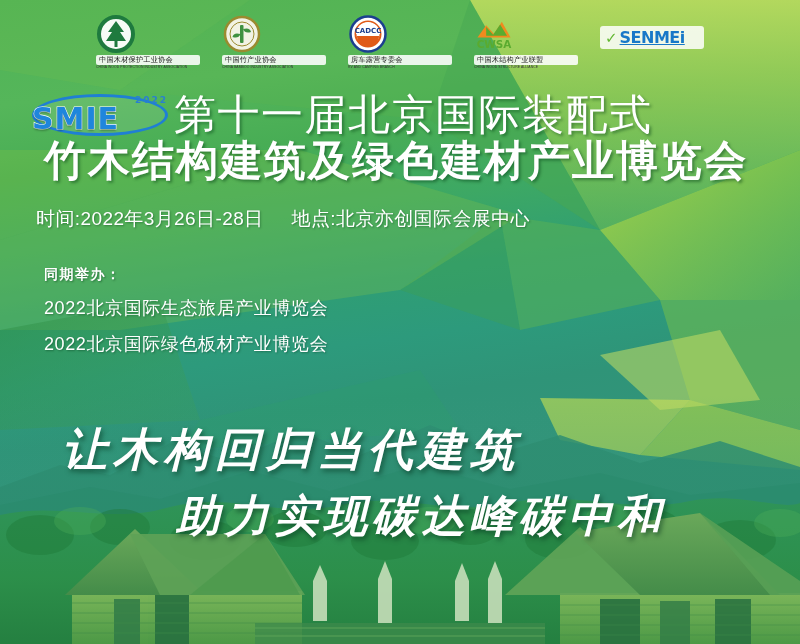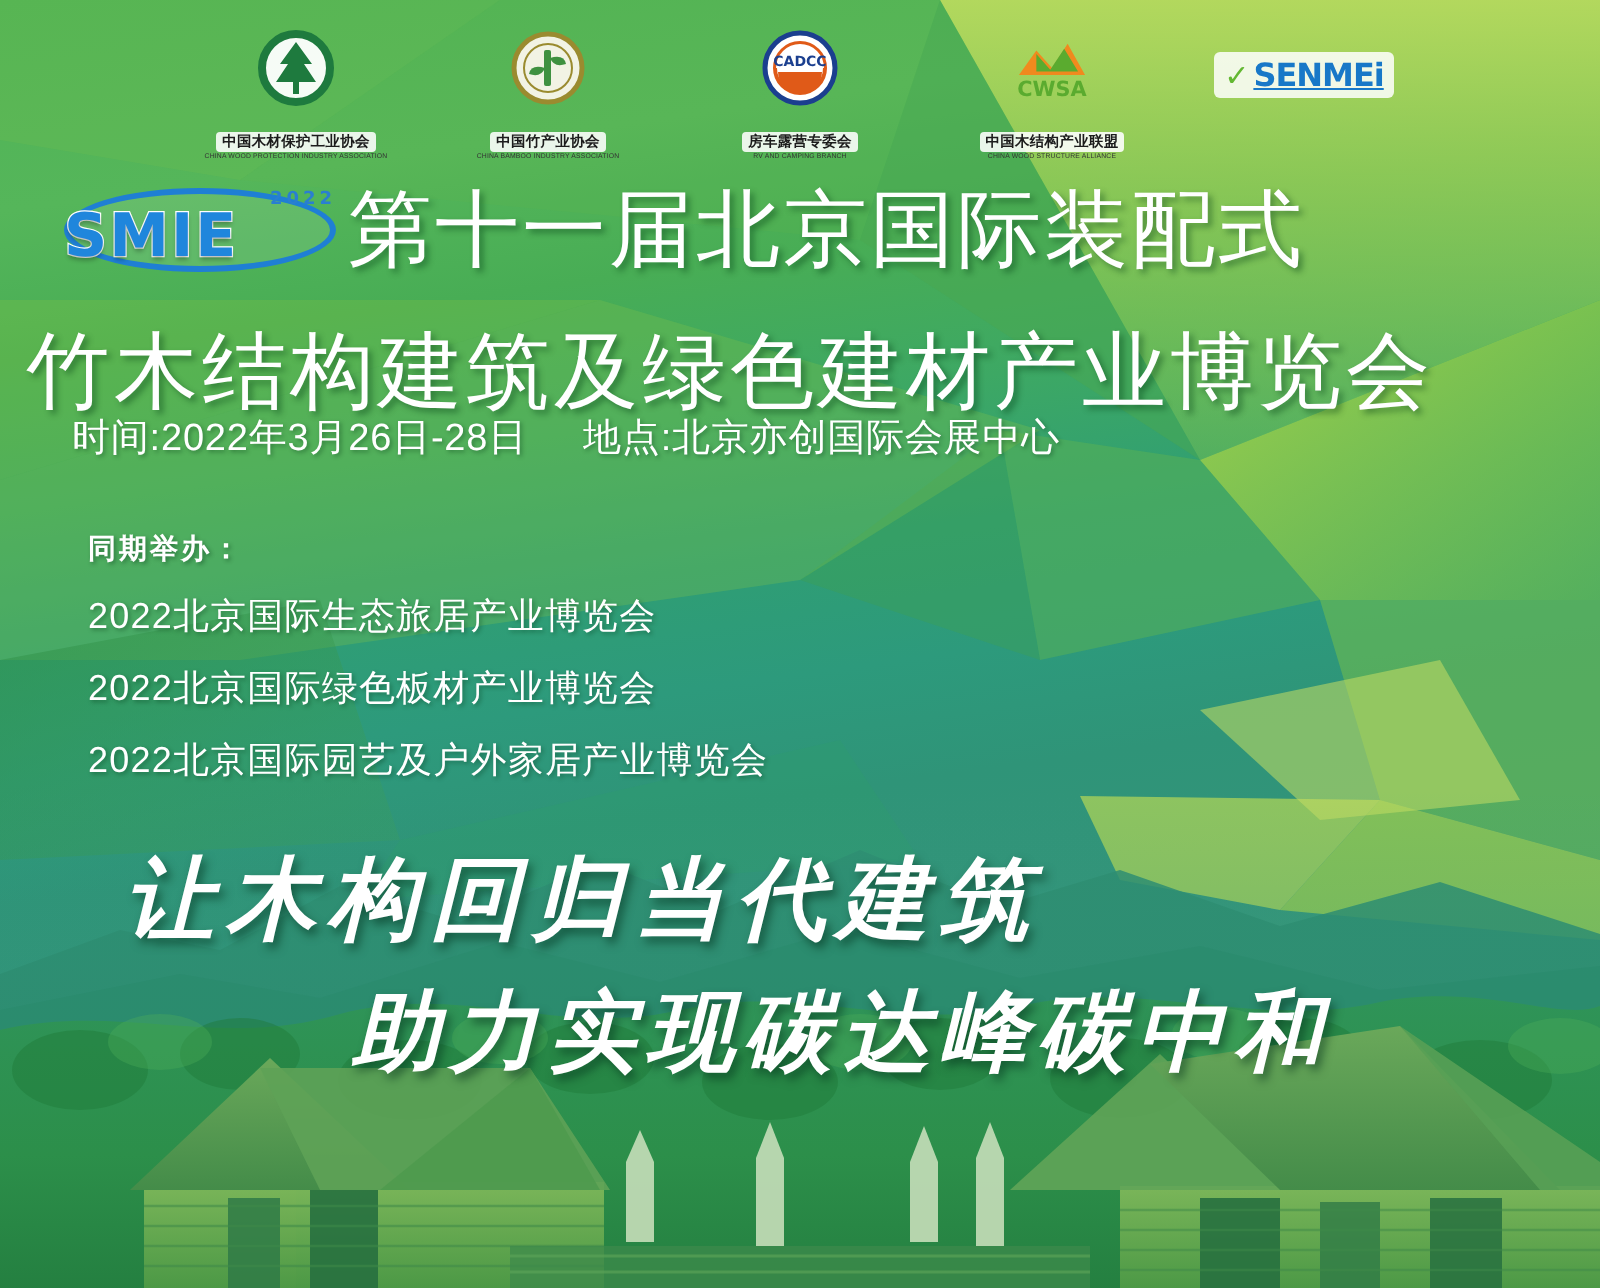--- a/index.html
+++ b/index.html
@@ -49,38 +49,37 @@
     height: 62px;
     display: flex;
     justify-content: center;
     align-items: flex-start;
     gap: 22px;
     z-index: 6;
   }
   .logo-item {
     display: flex;
     flex-direction: column;
-    align-items: center;
     width: 104px;
   }
   .logo-mark {
     position: relative;
     width: 40px; height: 40px;
     display: flex; align-items: center; justify-content: center;
   }
   .logo-cap {
-    margin-top: 12px;
+    margin-top: 1px;
     font-size: 7.2px;
     line-height: 1.05;
     color: #1c1c1c;
     background: rgba(255,255,255,0.88);
     border-radius: 2px;
     padding: 1px 3px;
     white-space: nowrap;
-    font-weight: bold;
+    font-weight: normal;
     letter-spacing: .2px;
   }
   .logo-sub {
     font-size: 3.4px;
     color: #333;
     white-space: nowrap;
     display: block;
     font-weight: normal;
     letter-spacing: .1px;
   }
@@ -141,30 +140,29 @@
     font-size: 42px;
     font-weight: normal;
     color: #ffffff;
     letter-spacing: 1.5px;
     text-shadow: 2px 2px 3px rgba(0,60,20,.45);
     white-space: nowrap;
     line-height: 1;
   }
   .title-l2 {
     position: absolute;
-    top: 140px; left: 13px;
+    top: 140px; left: 44px;
     font-size: 42px;
-    font-weight: normal;
+    font-weight: bold;
     color: #ffffff;
     letter-spacing: 2px;
     text-shadow: 2px 2px 3px rgba(0,60,20,.45);
     white-space: nowrap;
     line-height: 1;
     z-index: 5;
-    margin-top: 25px;
   }
 
   
   .info-line {
     position: absolute;
     top: 206px; left: 36px;
     display: flex;
     gap: 28px;
     z-index: 5;
   }
@@ -444,19 +442,18 @@
 
   <div class="info-line">
     <span>时间:2022年3月26日-28日</span>
     <span>地点:北京亦创国际会展中心</span>
   </div>
 
   <div class="concurrent">
     <div class="concurrent-head">同期举办：</div>
     <div class="concurrent-item">2022北京国际生态旅居产业博览会</div>
     <div class="concurrent-item">2022北京国际绿色板材产业博览会</div>
-    <div class="concurrent-item">2022北京国际园艺及户外家居产业博览会</div>
   </div>
 
   <div class="slogan1">让木构回归当代建筑</div>
   <div class="slogan2">助力实现碳达峰碳中和</div>
 
 </div>
 
 </body></html>

